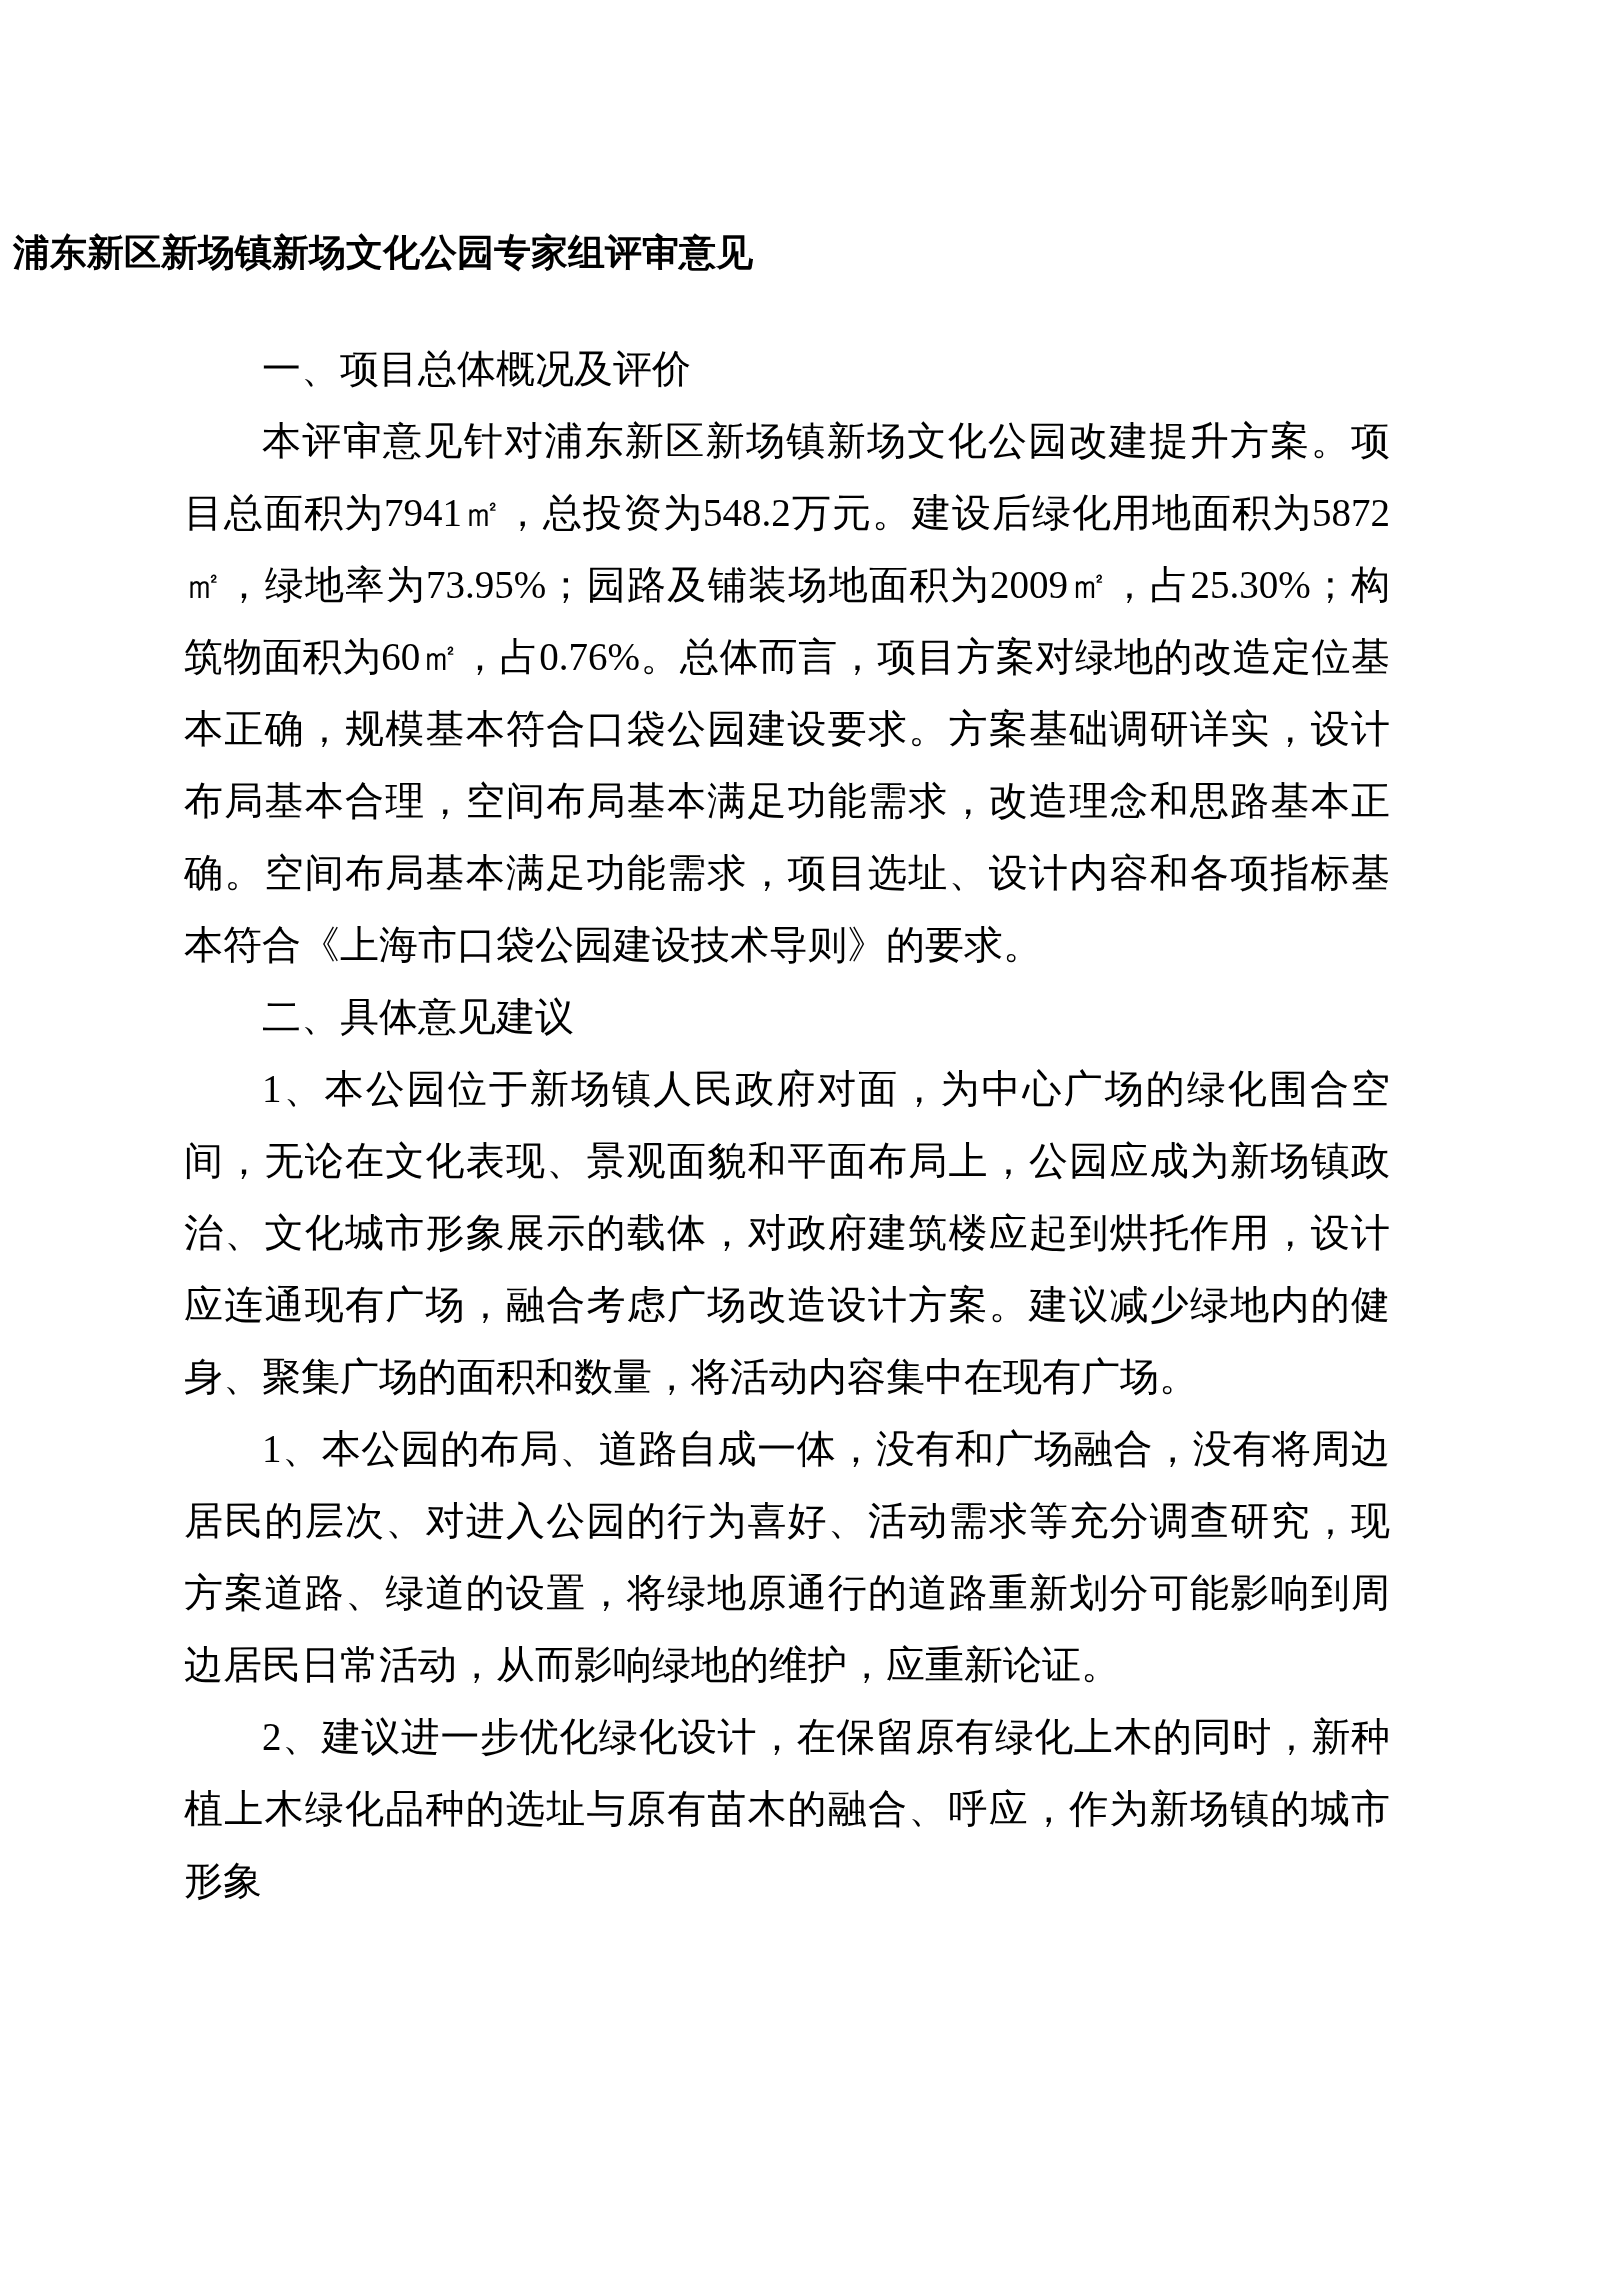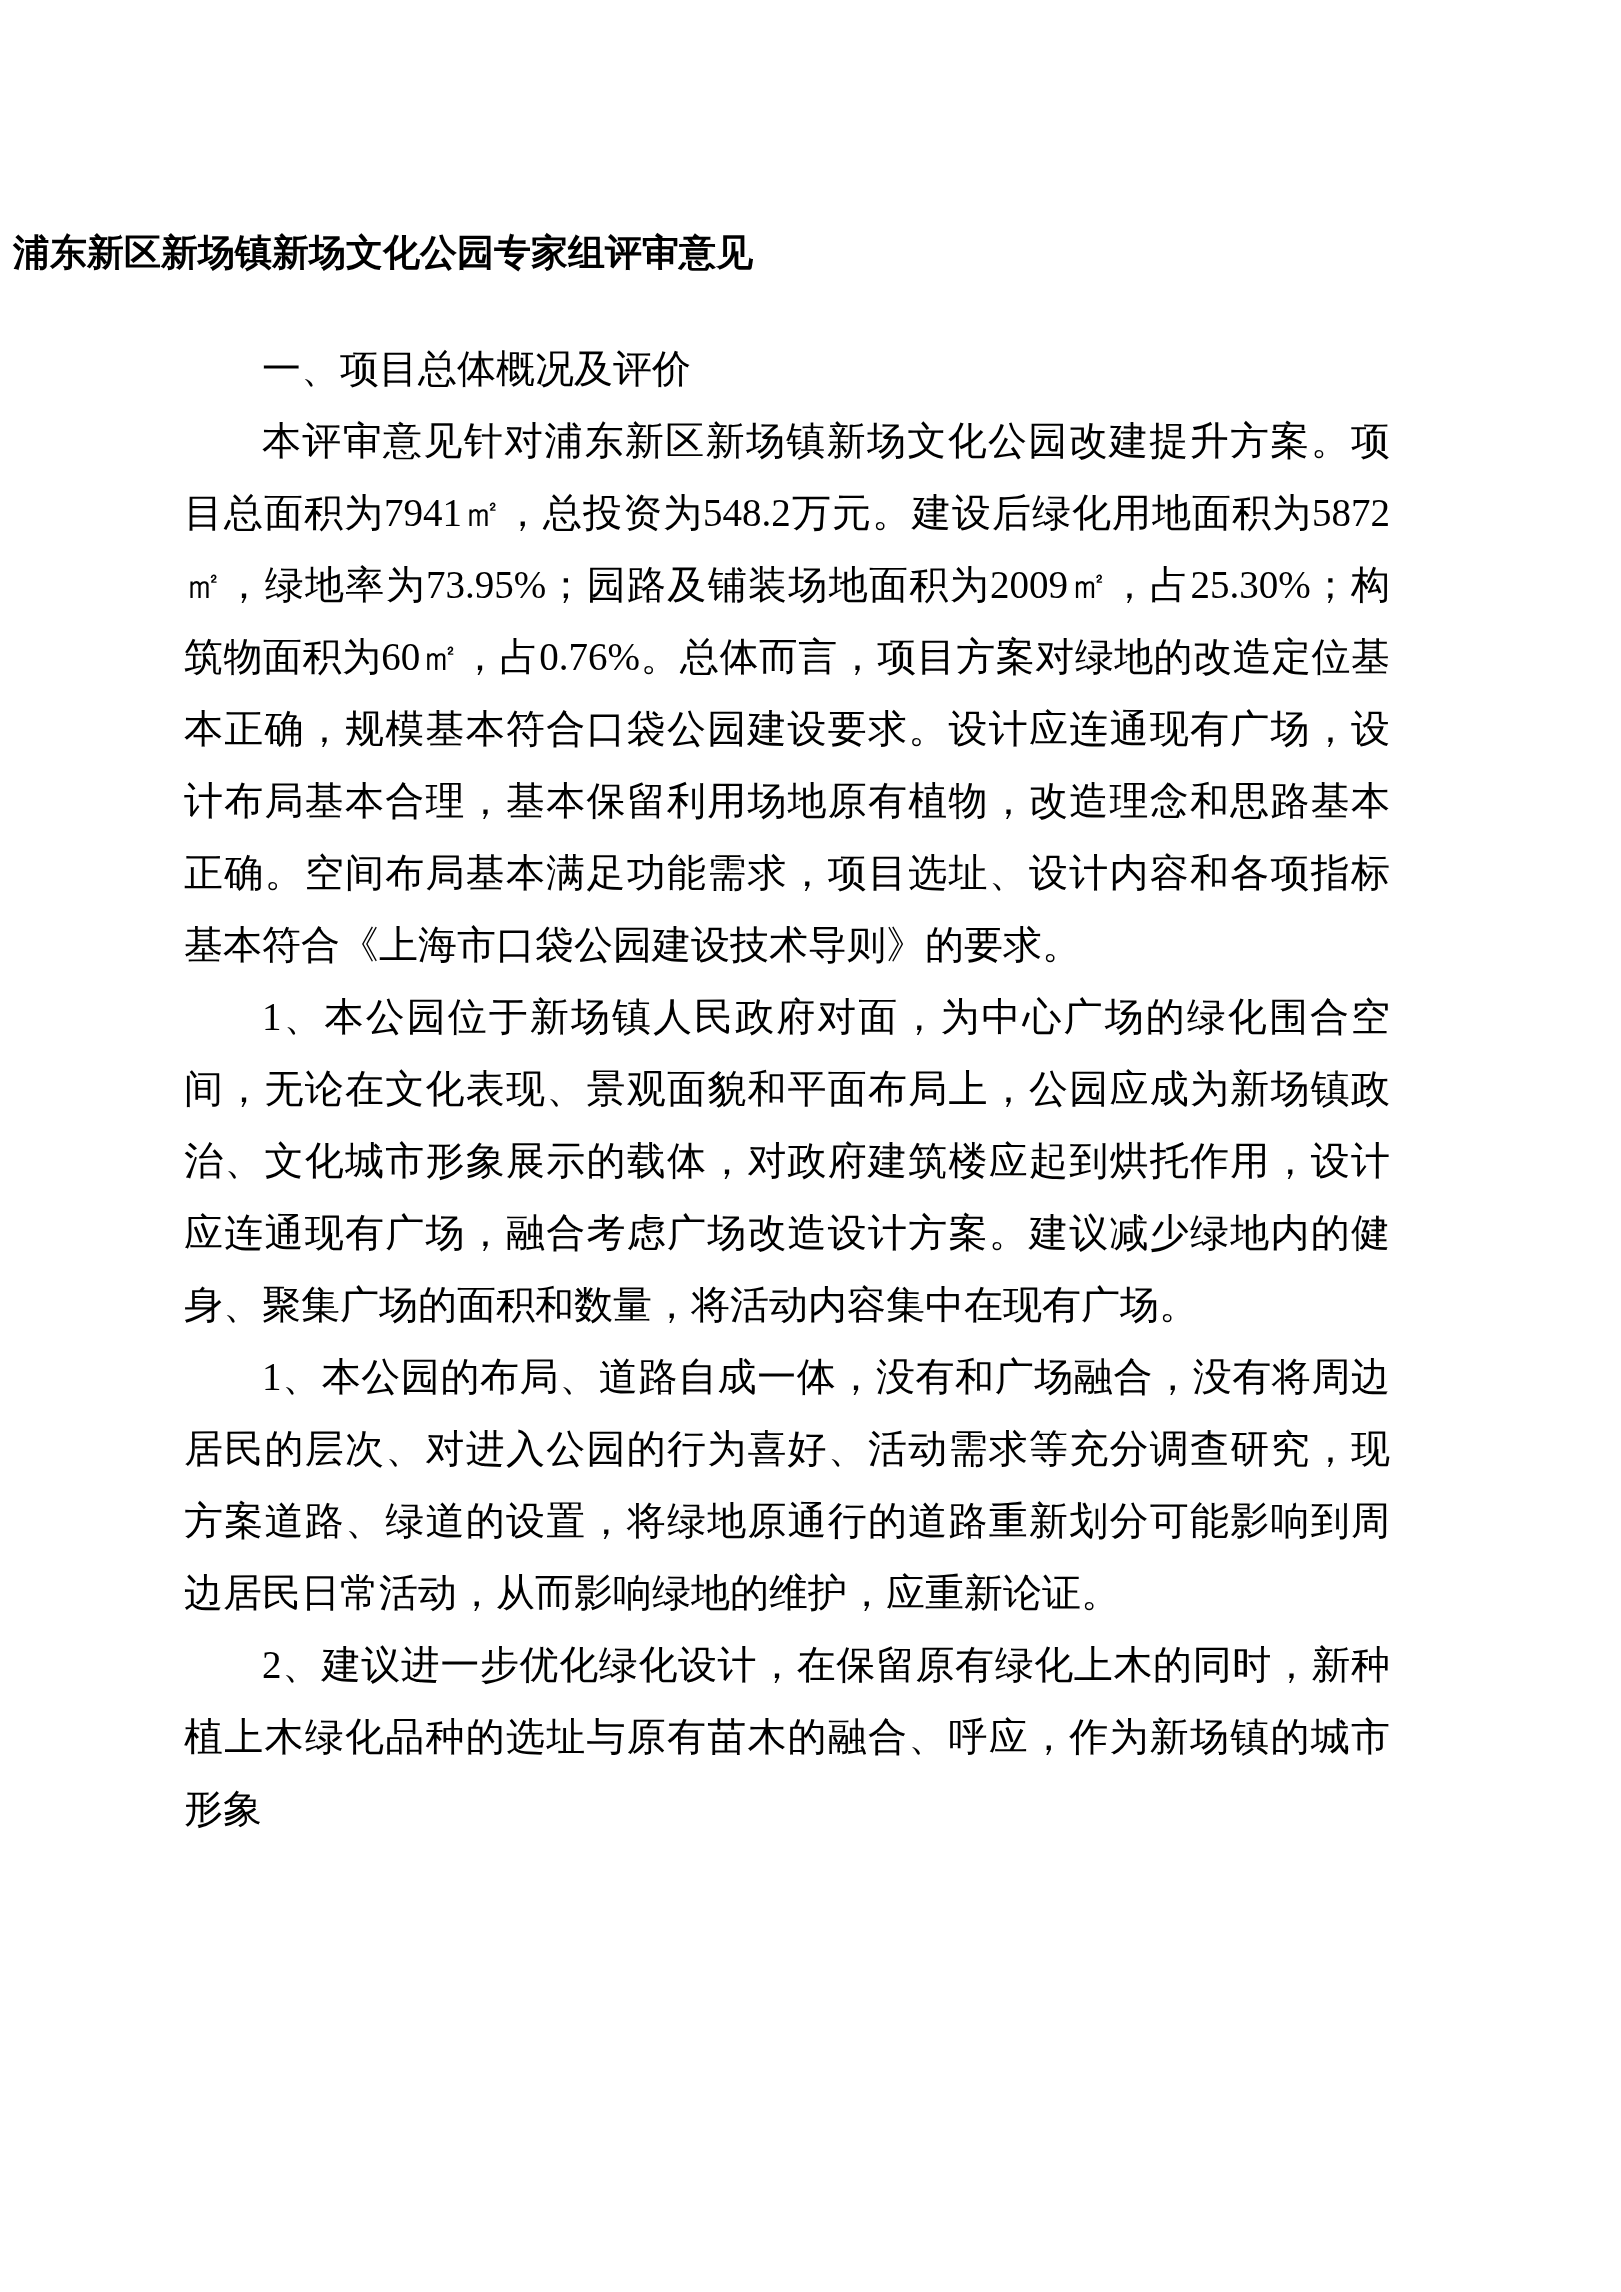--- a/index.html
+++ b/index.html
@@ -58,20 +58,21 @@
     }
   </style>
 </head>
 <body>
 
 <div class="page">
   <h1 class="title">浦东新区新场镇新场文化公园专家组评审意见</h1>
 
   <div class="body-text">
     <p class="heading">一、项目总体概况及评价</p>
-    <p class="para">本评审意见针对浦东新区新场镇新场文化公园改建提升方案。项目总面积为7941㎡，总投资为548.2万元。建设后绿化用地面积为5872㎡，绿地率为73.95%；园路及铺装场地面积为2009㎡，占25.30%；构筑物面积为60㎡，占0.76%。总体而言，项目方案对绿地的改造定位基本正确，规模基本符合口袋公园建设要求。设计应连通现有广场，设计布局基本合理，基本保留利用场地原有植物，改造理念和思路基本正确。空间布局基本满足功能需求，项目选址、设计内容和各项指标基本符合《上海市口袋公园建设技术导则》的要求。</p>
+    <p class="para">本评审意见针对浦东新区新场镇新场文化公园改建提升方案。项目总面积为7941㎡，总投资为548.2万元。建设后绿化用地面积为5872㎡，绿地率为73.95%；园路及铺装场地面积为2009㎡，占25.30%；构筑物面积为60㎡，占0.76%。总体而言，项目方案对绿地的改造定位基本正确，规模基本符合口袋公园建设要求。方案基础调研详实，设计布局基本合理，空间布局基本满足功能需求，改造理念和思路基本正确。空间布局基本满足功能需求，项目选址、设计内容和各项指标基本符合《上海市口袋公园建设技术导则》的要求。</p>
 
+    <p class="heading">二、具体意见建议</p>
     <p class="para">1、本公园位于新场镇人民政府对面，为中心广场的绿化围合空间，无论在文化表现、景观面貌和平面布局上，公园应成为新场镇政治、文化城市形象展示的载体，对政府建筑楼应起到烘托作用，设计应连通现有广场，融合考虑广场改造设计方案。建议减少绿地内的健身、聚集广场的面积和数量，将活动内容集中在现有广场。</p>
     <p class="para">1、本公园的布局、道路自成一体，没有和广场融合，没有将周边居民的层次、对进入公园的行为喜好、活动需求等充分调查研究，现方案道路、绿道的设置，将绿地原通行的道路重新划分可能影响到周边居民日常活动，从而影响绿地的维护，应重新论证。</p>
     <p class="para">2、建议进一步优化绿化设计，在保留原有绿化上木的同时，新种植上木绿化品种的选址与原有苗木的融合、呼应，作为新场镇的城市形象</p>
   </div>
 </div>
 
 
 </body></html>

